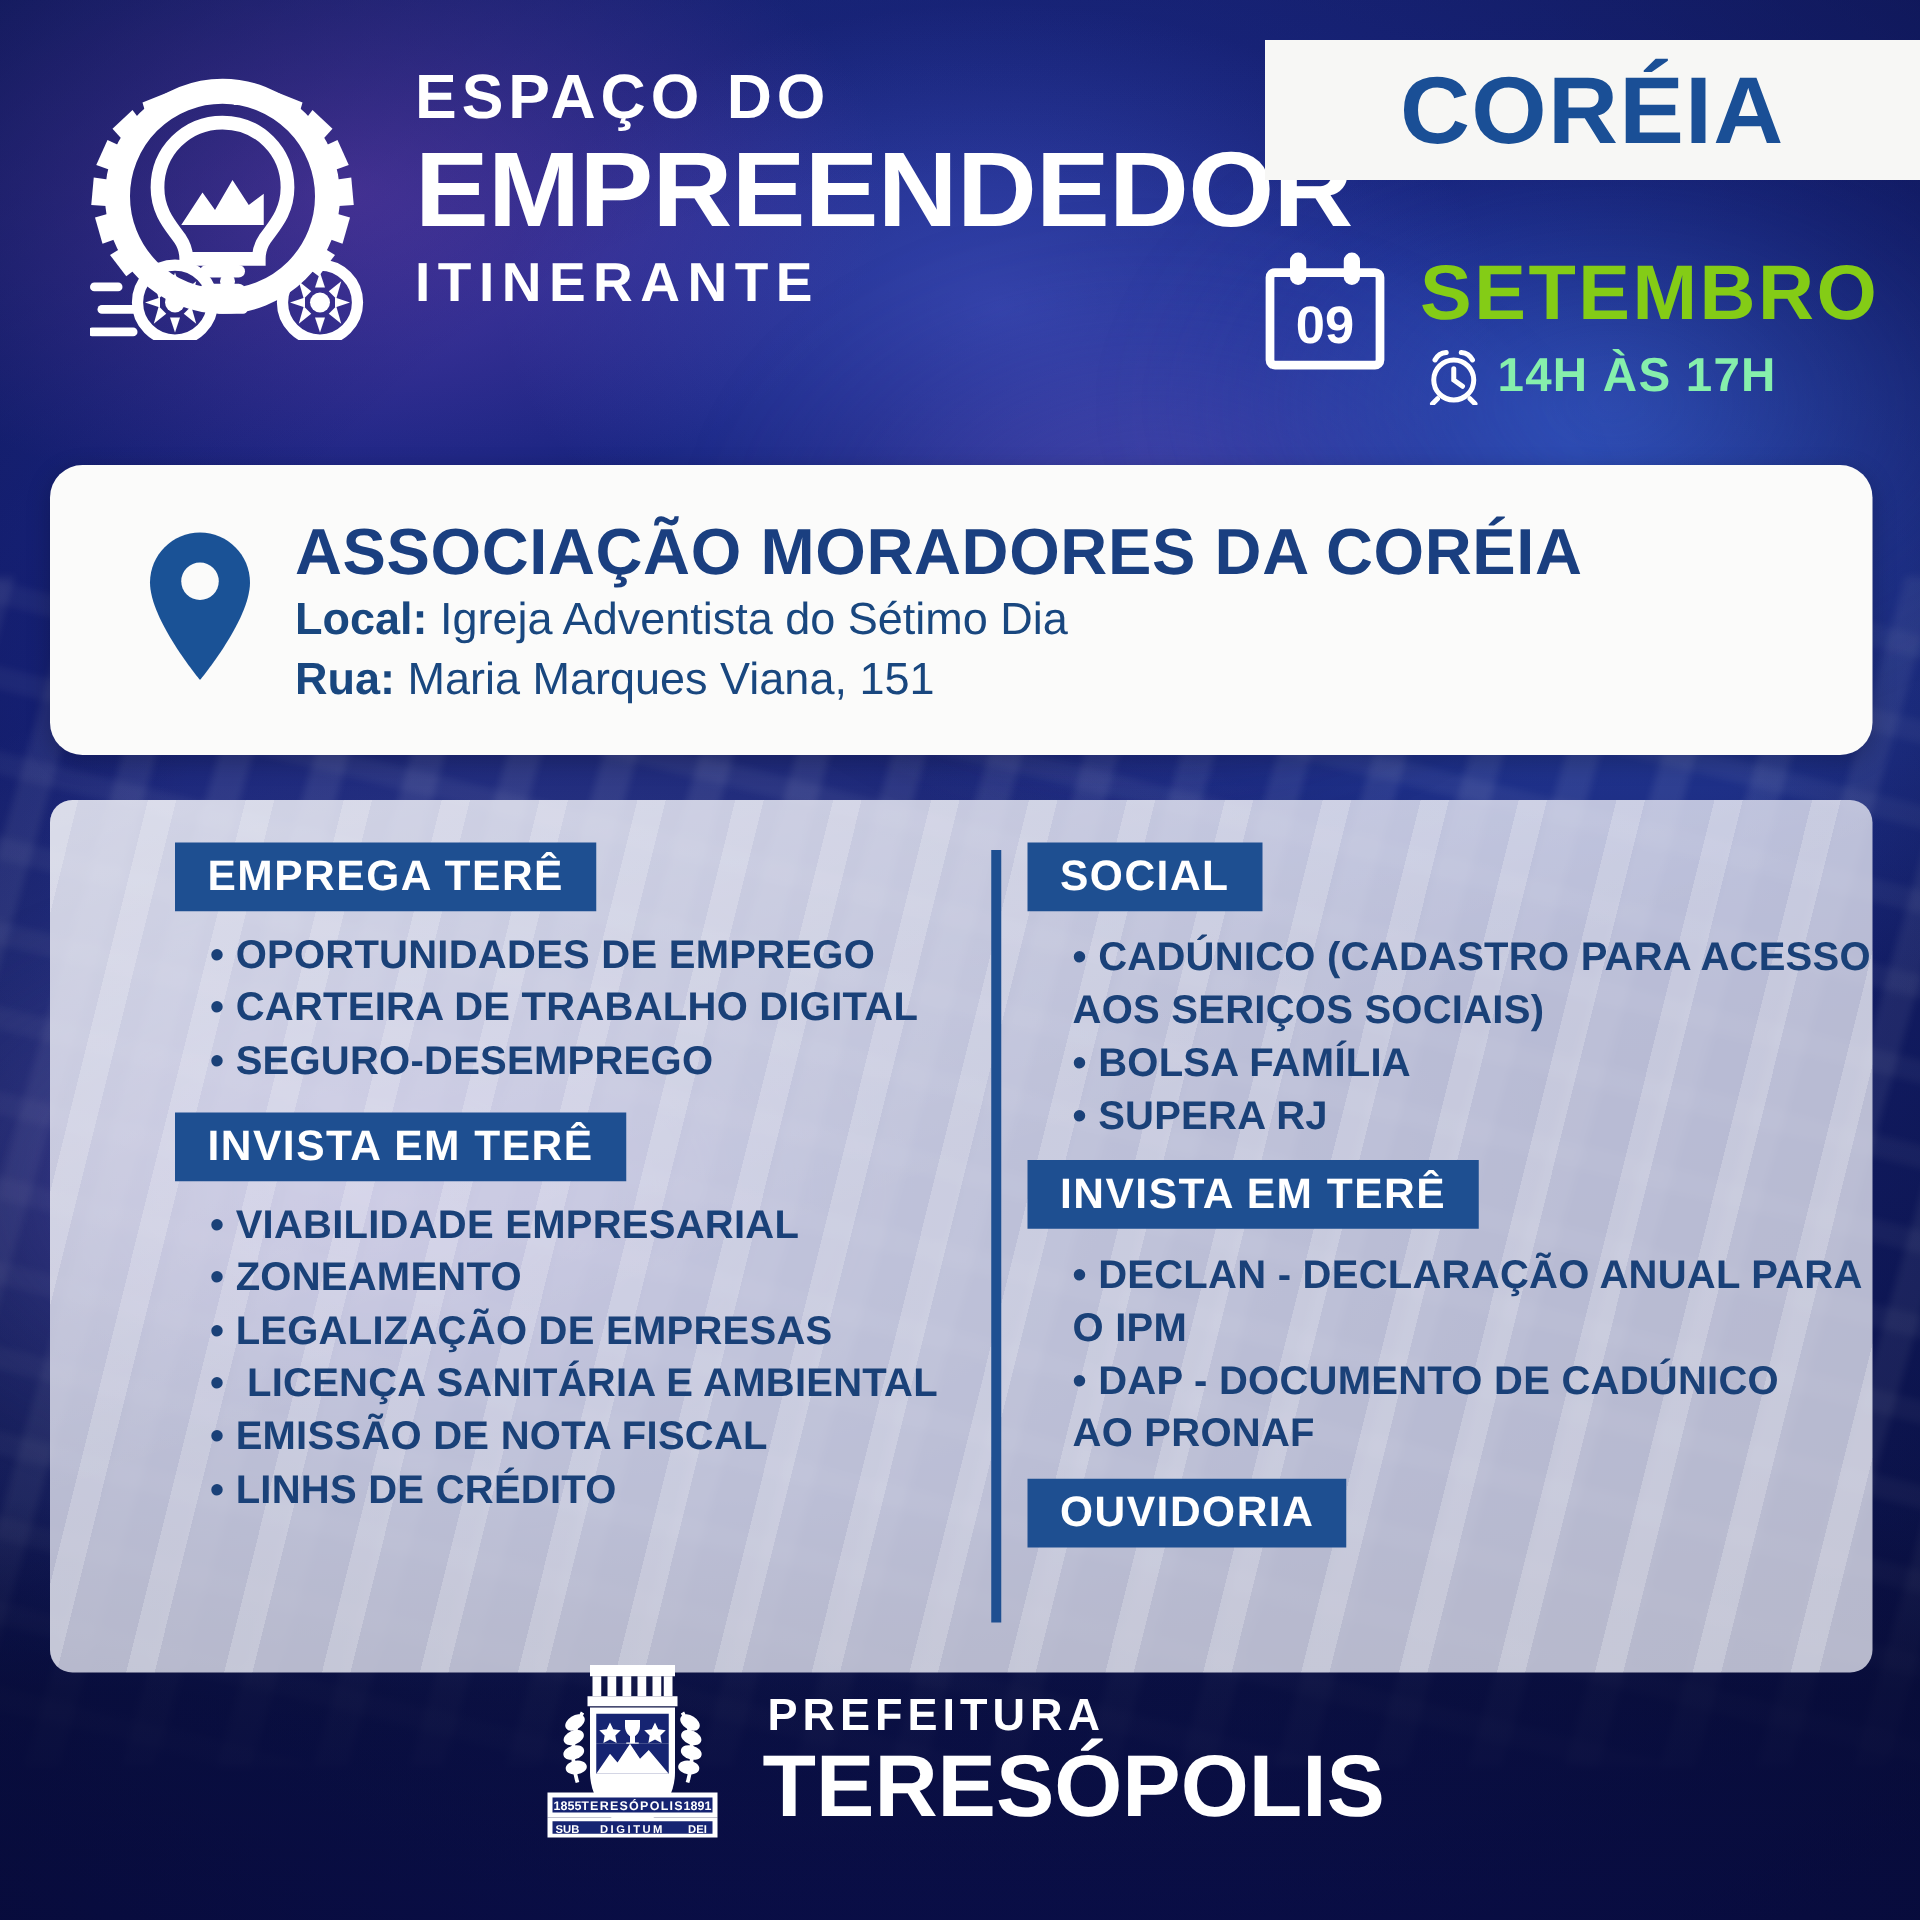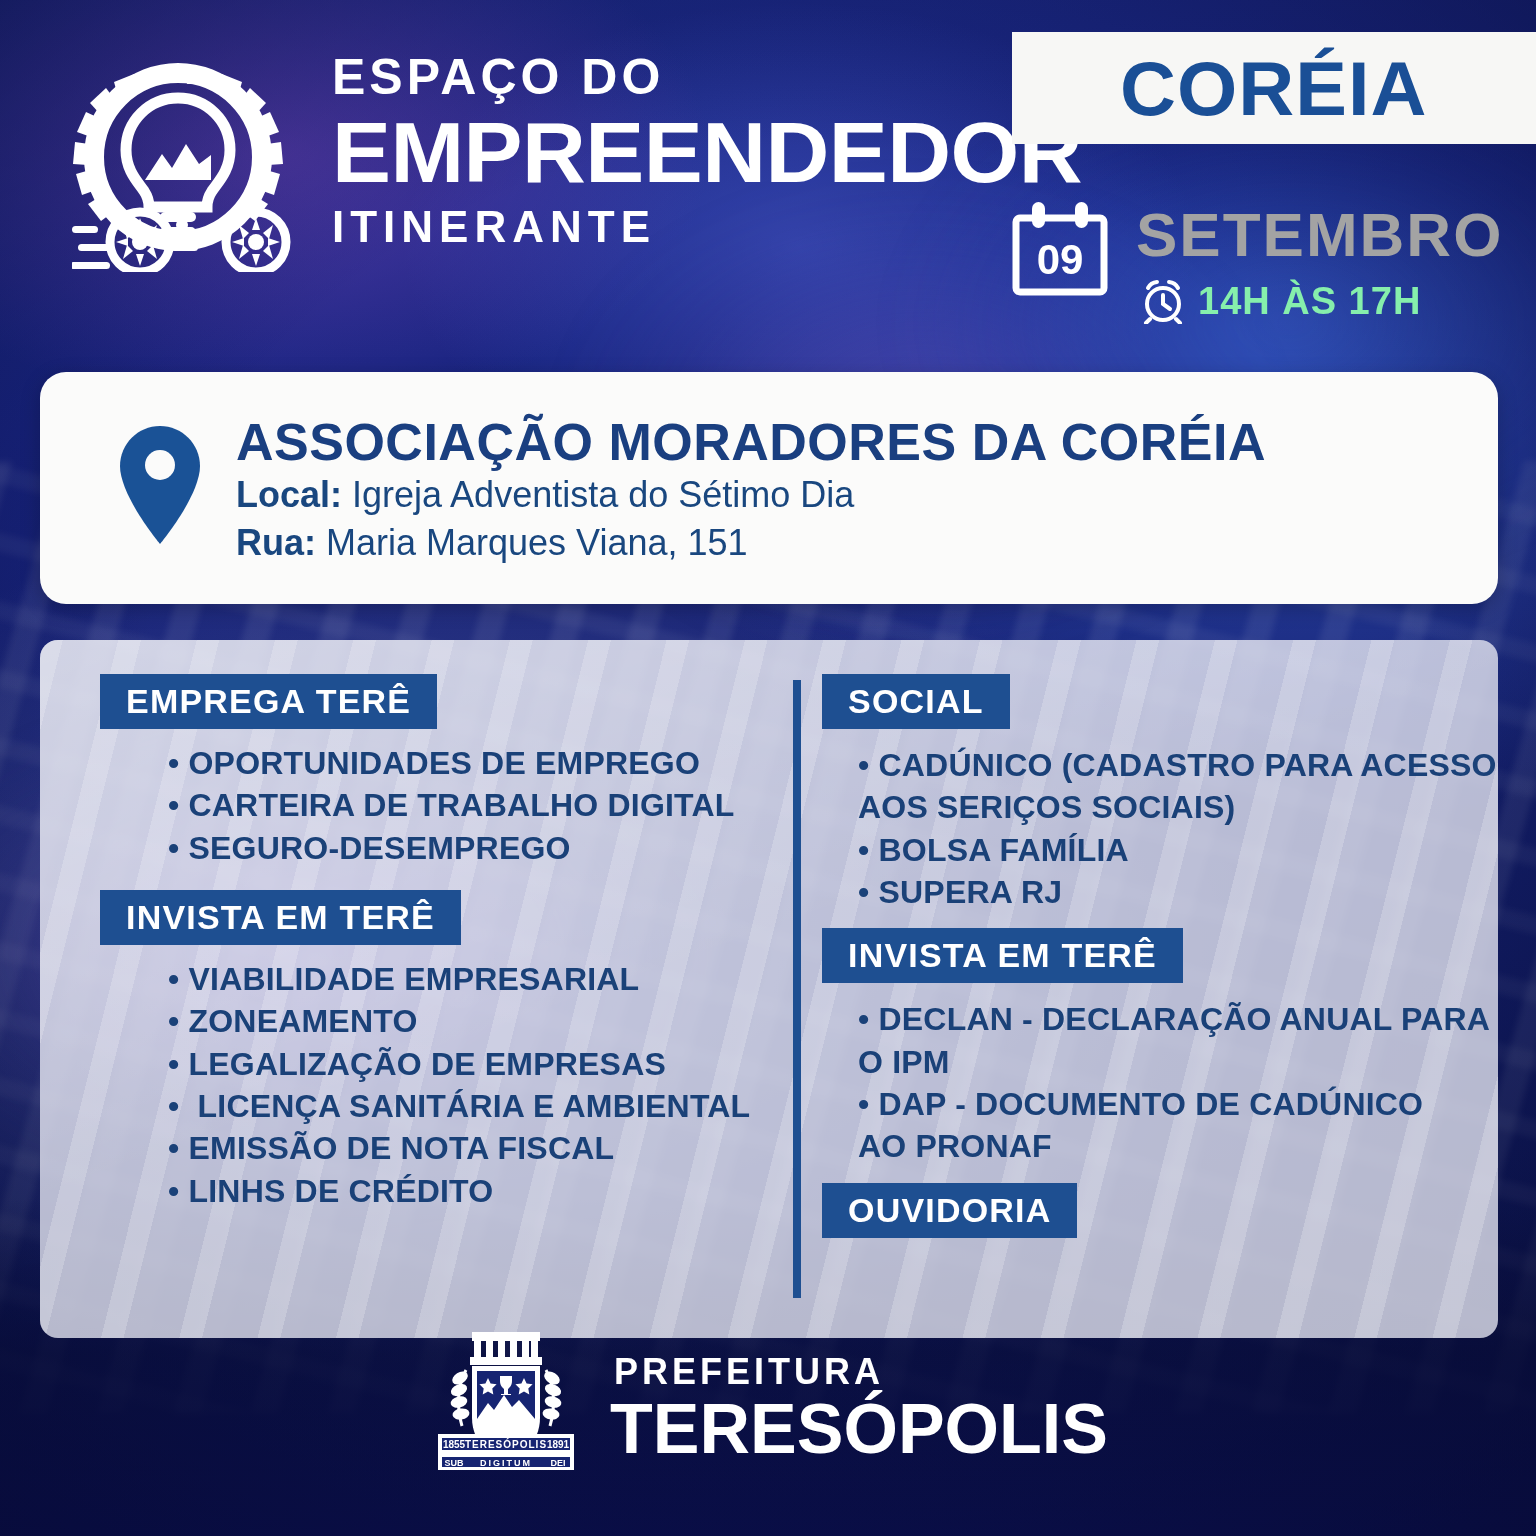--- a/index.html
+++ b/index.html
@@ -96,21 +96,21 @@
     color: #1a4f96; font-size: 76px; font-weight: 700; letter-spacing: 1px;
     transform: scaleX(1.02);
   }
 
   
   .date-row { position: absolute; left: 1012px; top: 196px; width: 524px; height: 140px; }
   .cal-icon { position: absolute; left: 0; top: 4px; width: 96px; height: 96px; }
   .cal-icon svg { width: 100%; height: 100%; display: block; }
   .month {
     position: absolute; left: 124px; top: 8px;
-    color: #a3a3a3; font-size: 62px; font-weight: 700; letter-spacing: 2px; line-height: 1;
+    color: #84cc16; font-size: 62px; font-weight: 700; letter-spacing: 2px; line-height: 1;
   }
   .time-row {
     position: absolute; left: 128px; top: 82px;
     display: flex; align-items: center; gap: 12px;
   }
   .clock-icon { width: 46px; height: 46px; }
   .clock-icon svg { width: 100%; height: 100%; display: block; }
   .time-text { color: #86efac; font-size: 38px; font-weight: 700; letter-spacing: 1px; }
 
   
@@ -156,21 +156,21 @@
   .divider {
     position: absolute; left: 753px; top: 40px; width: 8px; height: 618px;
     background: #1e4f91;
   }
 
   .sec-head {
     display: inline-block; background: #1e4f91; color: #ffffff;
     font-size: 34px; font-weight: 700; letter-spacing: 1.2px;
     padding: 10px 26px 11px 26px; line-height: 1;
   }
-  .col-left .sec-head-wrap { padding-left: 60px; }
+  .col-left .sec-head-wrap { padding-left: 100px; }
   .col-right .sec-head-wrap { padding-left: 26px; }
 
   .sec-list { list-style: none; }
   .col-left .sec-list { padding-left: 128px; padding-top: 14px; }
   .col-right .sec-list { padding-left: 62px; padding-top: 16px; }
 
   .sec-list li {
     color: #1a4178; font-size: 32px; font-weight: 700; letter-spacing: 0.2px;
     line-height: 1.26; margin-bottom: 2px;
   }

